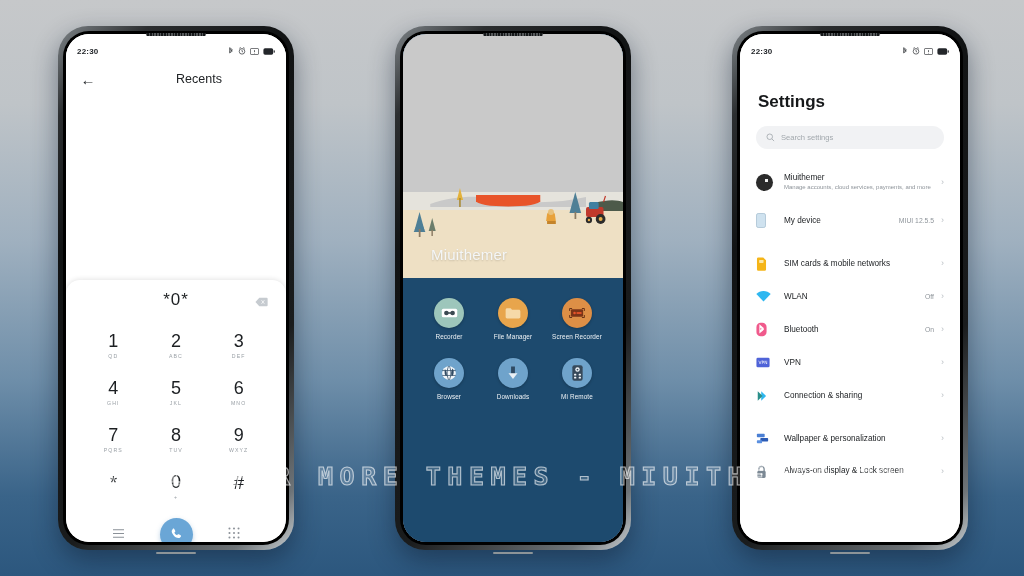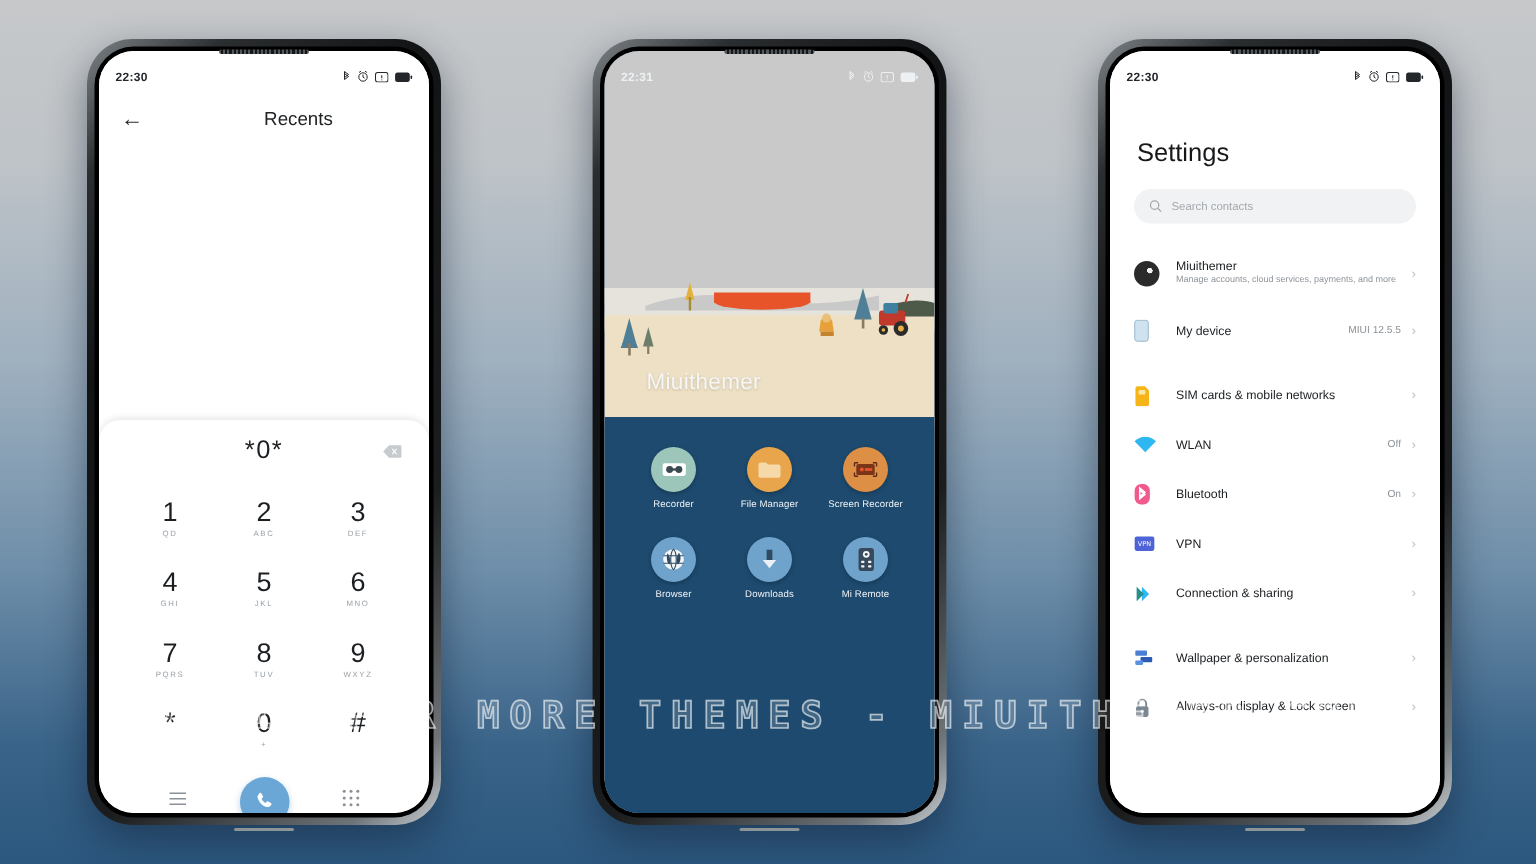--- a/index.html
+++ b/index.html
@@ -130,21 +130,21 @@
     display:flex; align-items:center; justify-content:center;
     box-shadow: 0 1px 3px rgba(0,0,0,.25);
   }
   .app .nm {
     margin-top: 5px; font-size: 6.4px; color:#eef2f5; text-align:center;
     line-height: 1.35; max-width: 52px; letter-spacing:.1px;
   }
 
   
   .settings { position:absolute; inset:0; background:#fff; }
-  .st-title { position:absolute; top: 58px; left: 18px; font-size: 17px; color:#16181a; font-weight:400; }
+  .st-title { position:absolute; top: 58px; left: 18px; font-size: 17px; color:#16181a; font-weight:700; }
   .st-search {
     position:absolute; top: 92px; left: 16px; right: 16px; height: 23px;
     background:#f1f2f4; border-radius: 12px; display:flex; align-items:center; padding: 0 10px; gap:6px;
   }
   .st-search .ph { font-size: 7.6px; color:#a2a8ad; }
   .st-list { position:absolute; top: 126px; left: 0; right: 0; bottom: 0; }
   .st-row { display:flex; align-items:center; padding: 0 16px; min-height: 33px; }
   .st-row.acct { min-height: 44px; align-items:center; }
   .st-ic { width: 24px; flex: 0 0 24px; display:flex; align-items:center; justify-content:flex-start; }
   .st-body { flex:1; padding-left: 4px; }
@@ -406,40 +406,20 @@
                     <rect x="3.5" y="15" width="2.6" height="1.8" rx=".6"></rect>
                     <rect x="8.9" y="15" width="2.6" height="1.8" rx=".6"></rect>
                   </g>
                 </svg>
             </span>
             <span class="nm">Mi Remote</span>
           </div>
         </div>
       </div>
 
-      <div class="statusbar sb-light">
-        <span class="clock">22:31</span>
-        <span class="sb-icons">
-          <svg width="6" height="8" viewBox="0 0 8 12">
-              <path d="M2 3l4 3-4 3V1l4 3-4 3" fill="none" stroke="currentColor" stroke-width="1"></path>
-            </svg>
-          <svg width="8" height="8" viewBox="0 0 12 12">
-              <circle cx="6" cy="6.5" r="4.2" fill="none" stroke="currentColor" stroke-width="1"></circle>
-              <path d="M6 4v2.6l1.6 1M2 2l2-1.4M10 2L8 .6" stroke="currentColor" stroke-width="1" fill="none"></path>
-            </svg>
-          <svg width="9" height="7" viewBox="0 0 13 10">
-              <rect x=".5" y=".5" width="12" height="9" rx="2" fill="none" stroke="currentColor"></rect>
-              <path d="M6.5 3v3M6.5 7.2v.6" stroke="currentColor" stroke-width="1"></path>
-            </svg>
-          <svg width="12" height="7" viewBox="0 0 17 10">
-              <rect x=".5" y=".5" width="14" height="9" rx="2.4" fill="currentColor"></rect>
-              <rect x="15.2" y="3.3" width="1.6" height="3.4" rx=".7" fill="currentColor"></rect>
-            </svg>
-        </span>
-      </div>
 
     </div>
   </div>
   <div class="bottomline"></div>
 </div>
 
 <div class="phone" id="phone-right">
   <div class="inner">
     <div class="grille"></div>
     <div class="screen">
@@ -466,21 +446,21 @@
       </div>
 
       <div class="settings">
         <div class="st-title">Settings</div>
 
         <div class="st-search">
           <svg width="9" height="9" viewBox="0 0 12 12" style="color:#a2a8ad">
               <circle cx="5" cy="5" r="3.7" fill="none" stroke="currentColor" stroke-width="1.1"></circle>
               <path d="M7.8 7.8l3 3" stroke="currentColor" stroke-width="1.1"></path>
             </svg>
-          <span class="ph">Search contacts</span>
+          <span class="ph">Search settings</span>
         </div>
 
         <div class="st-list">
 
           <div class="st-row acct">
             <span class="st-ic">
                 <span class="avatar"></span>
               </span>
             <span class="st-body">
               <div class="st-lbl">Miuithemer</div>

